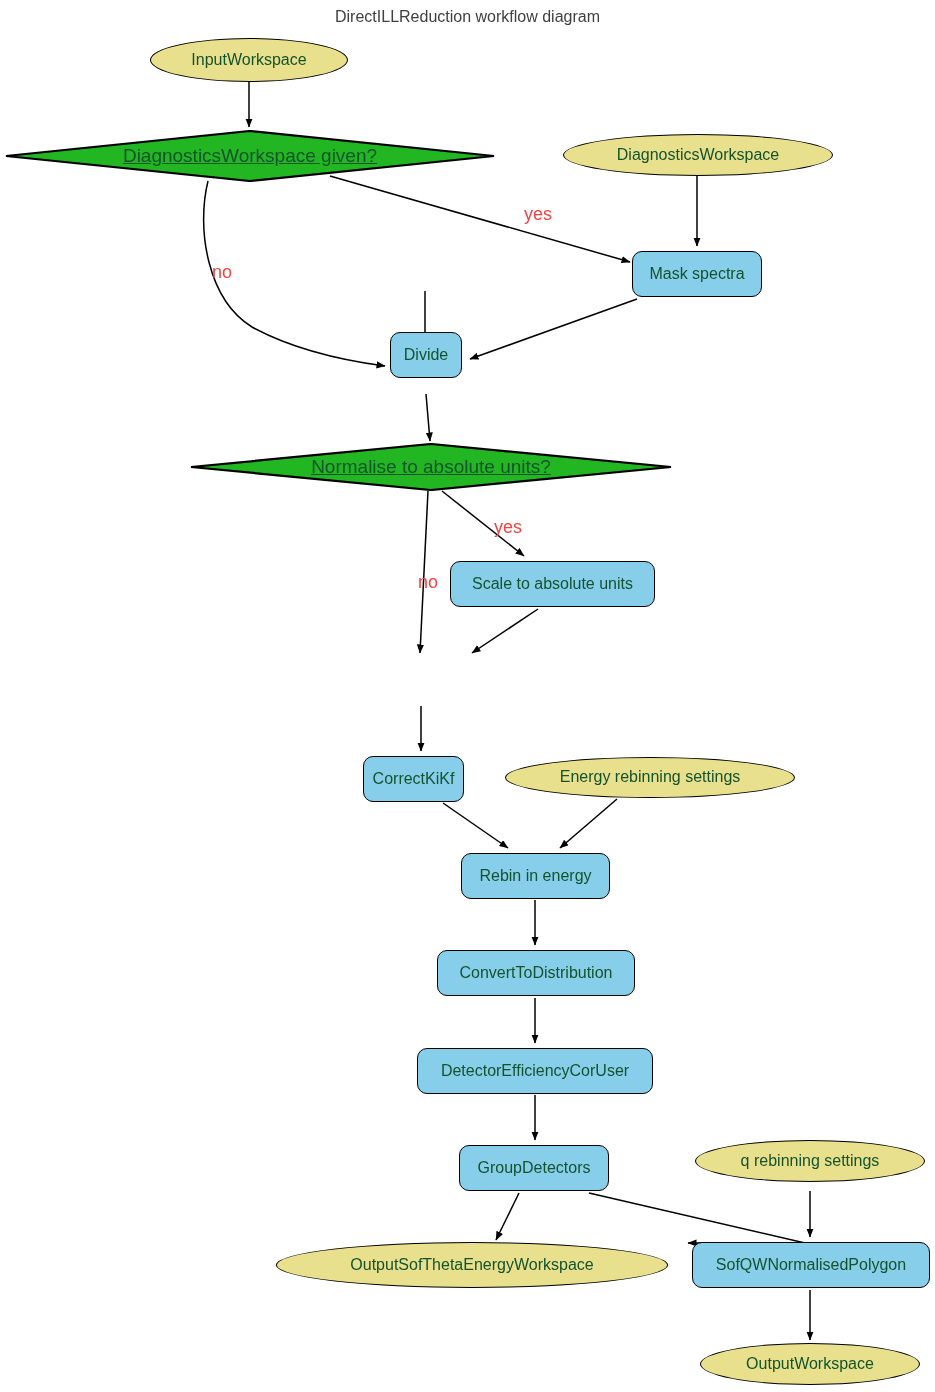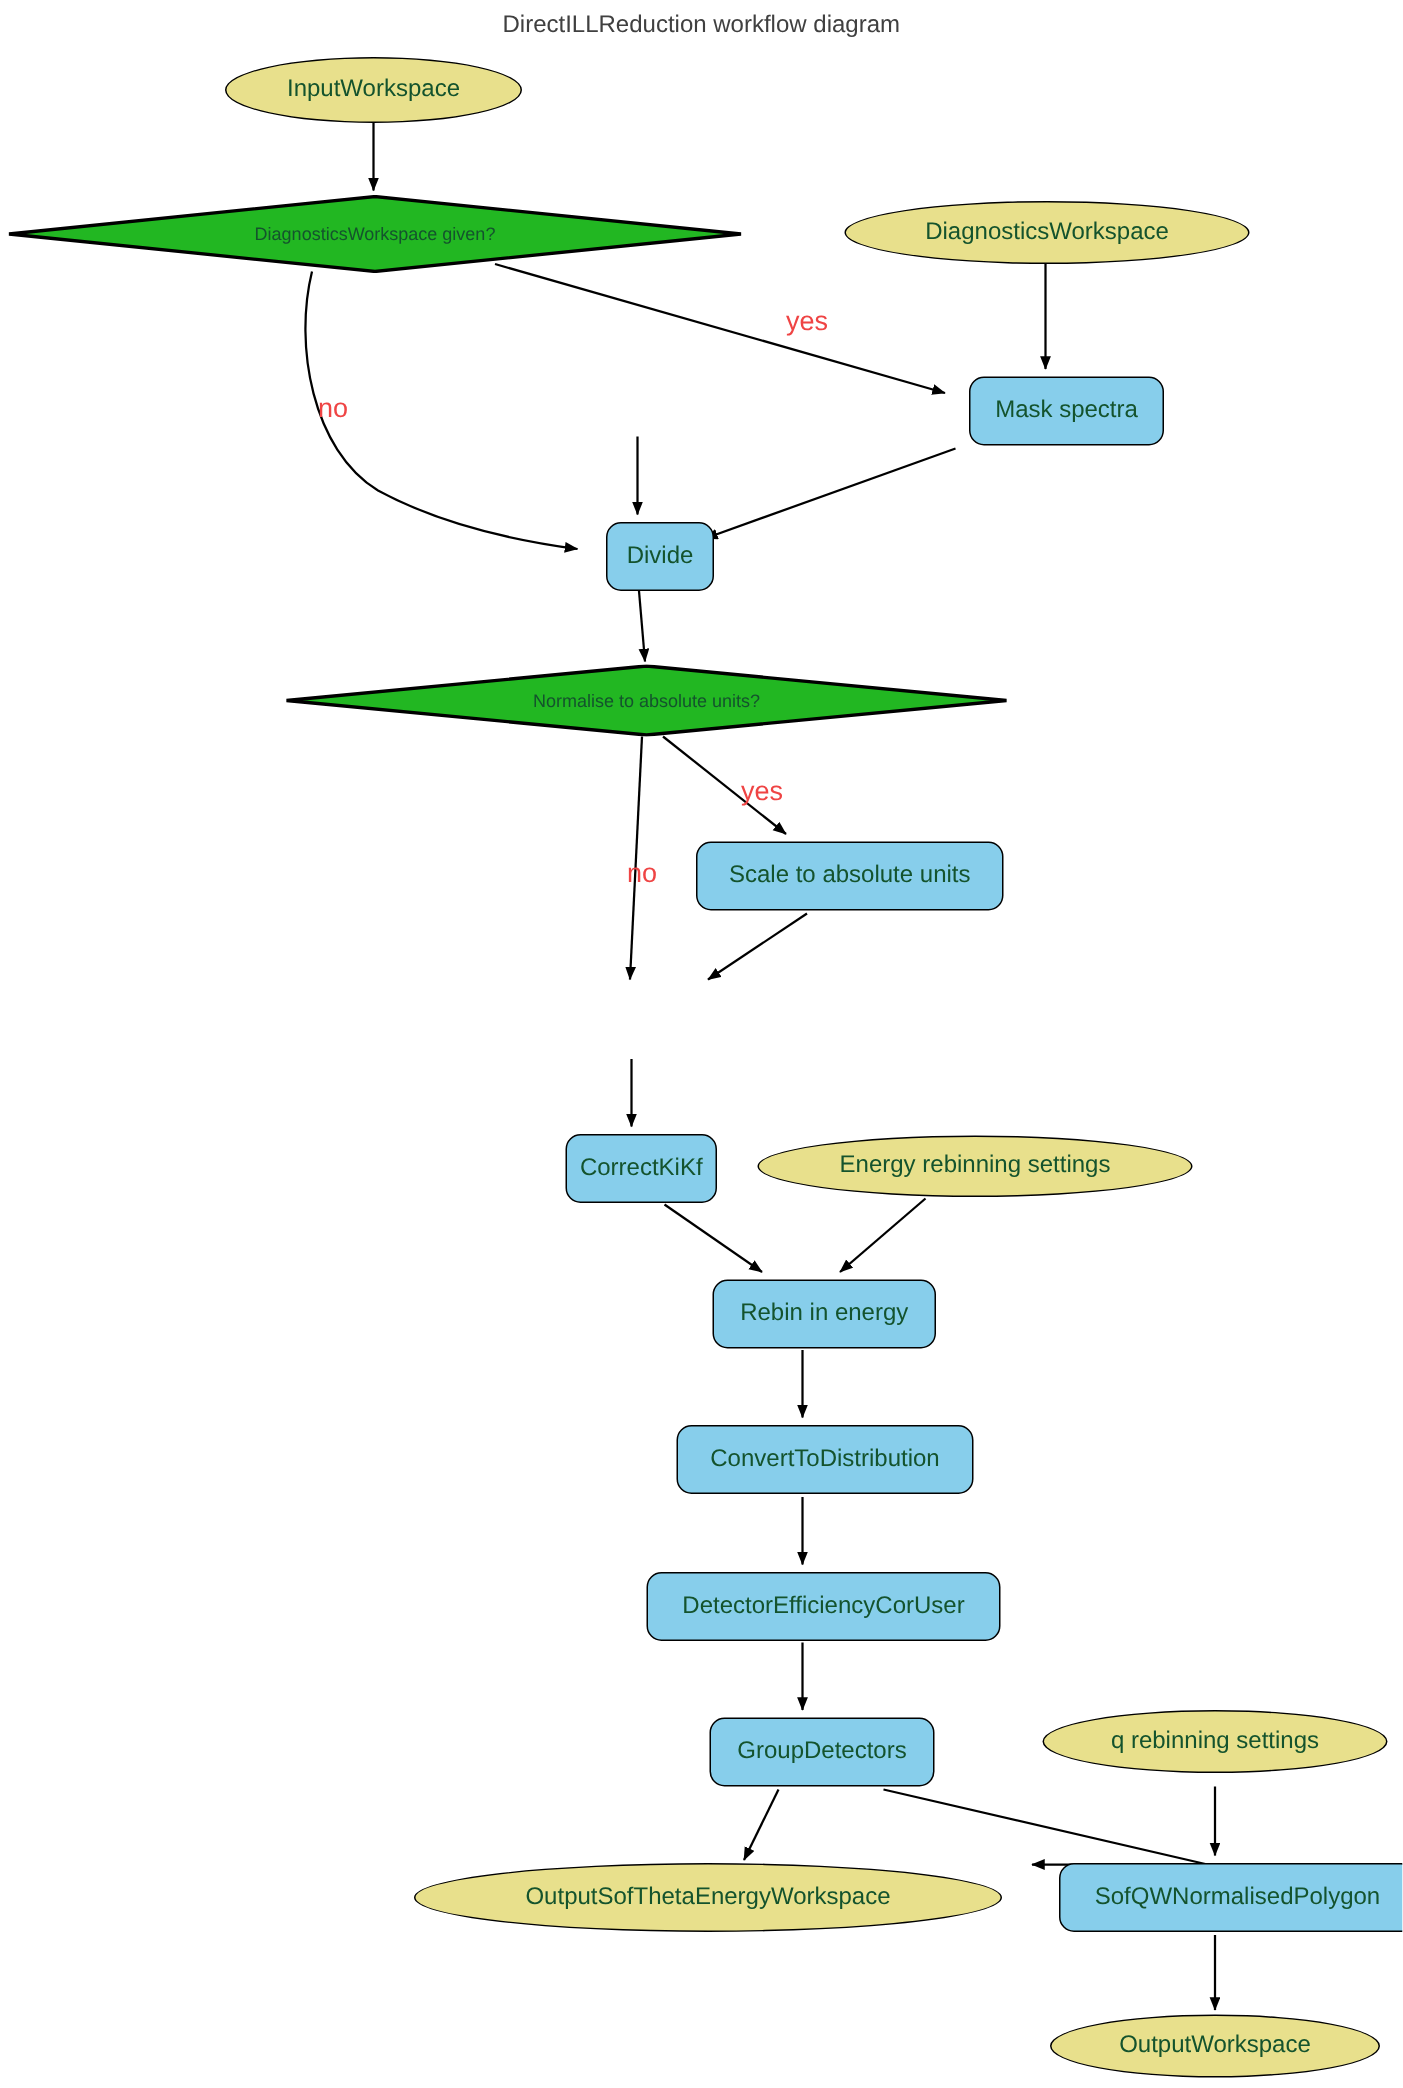--- a/index.html
+++ b/index.html
@@ -41,25 +41,25 @@
     border: 1.4px solid #000000;
     border-radius: 50%;
     background: #e8e08c;
     font-size: 16px;
   }
   .node-box {
     border: 1.4px solid #000000;
     border-radius: 10px;
     background: #87ceeb;
     font-size: 16px;
-    margin-left: 14px;
   }
   .node-diamond {
     background: transparent;
-    font-size: 12px;
+    font-size: 19px;
+    text-decoration: underline;
   }
   .diamond-shape {
     position: absolute;
     left: 0;
     top: 0;
     width: 100%;
     height: 100%;
   }
   .diamond-label {
     position: relative;
@@ -151,21 +151,21 @@
 
   <div class="node node-ellipse" style="left:563px; top:134px; width:270px; height:42px;align-items:center;">
     <span>DiagnosticsWorkspace</span>
   </div>
 
   <div class="node node-box" style="left:632px; top:251px; width:130px; height:46px;">
     <span>Mask spectra</span>
   </div>
 
 
-  <div class="node node-box" style="left:390px; top:348px; width:72px; height:46px;">
+  <div class="node node-box" style="left:390px; top:332px; width:72px; height:46px;">
     <span>Divide</span>
   </div>
 
   <div class="node node-diamond" style="left:190px; top:443px; width:482px; height:48px;">
     <svg class="diamond-shape" viewBox="0 0 482 48" preserveAspectRatio="none" xmlns="http://www.w3.org/2000/svg">
       <polygon points="241,1 481,24 241,47 1,24" fill="#22b722" stroke="#000000" stroke-width="2.2" vector-effect="non-scaling-stroke"></polygon>
     </svg>
     <span class="diamond-label">Normalise to absolute units?</span>
   </div>
 

